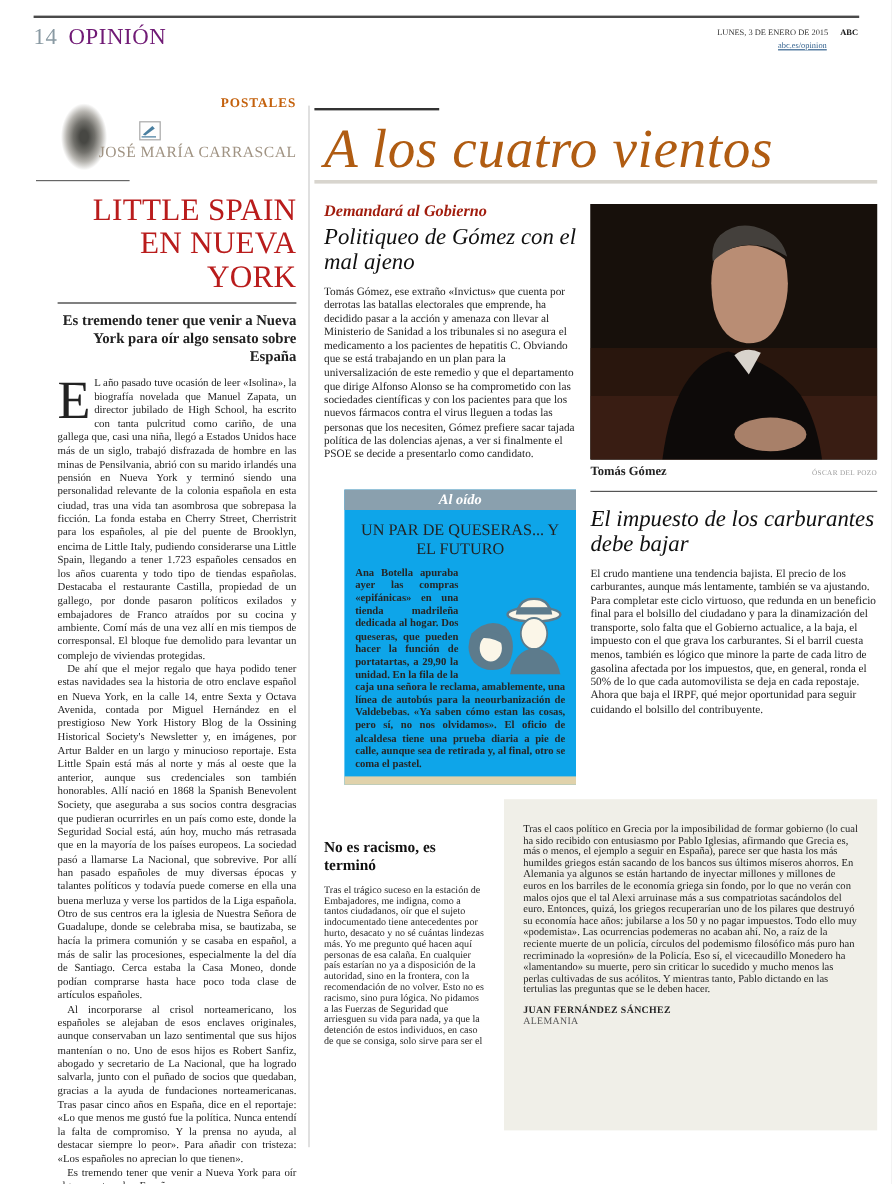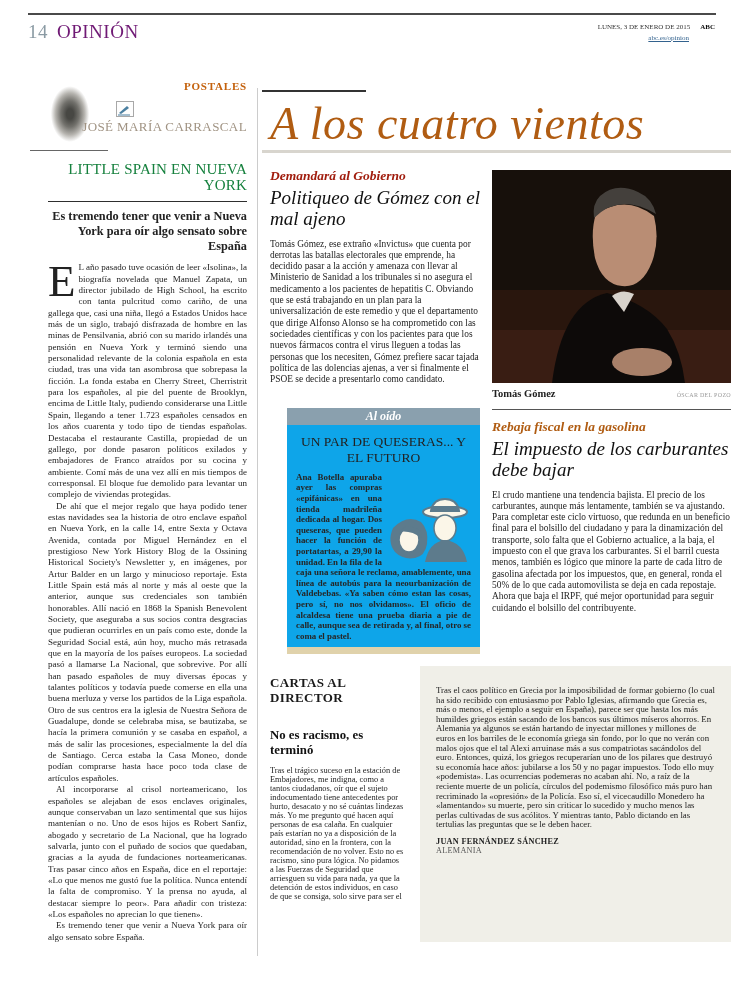--- a/index.html
+++ b/index.html
@@ -18,21 +18,21 @@
   
   .col-left{position:absolute;left:48px;top:80px;width:199px;}
   .lc-head{position:relative;height:76px;}
   .kicker-postales{position:absolute;right:0;top:0;font-size:11px;font-weight:bold;color:#c4610c;letter-spacing:.8px;}
   .author-photo{position:absolute;left:2px;top:5px;width:40px;height:58px;
      background:radial-gradient(closest-side,#474743 18%,#72716c 45%,#b5b3ae 72%,#fff 96%);}
   .pen-box{position:absolute;left:68px;top:21px;width:16px;height:14px;border:1px solid #a8a8a8;background:#fdfdfd;}
   .photo-line{position:absolute;left:-18px;top:70px;width:78px;border-top:1px solid #666;}
   .author-name{position:absolute;right:0;top:40px;text-align:right;font-size:13px;line-height:1.05;
      color:#a09383;letter-spacing:.4px;}
-  .lc-title{text-align:right;font-size:15px;line-height:1.07;letter-spacing:.2px;color:#15803d;margin-top:5px;}
+  .lc-title{text-align:right;font-size:26px;line-height:1.07;letter-spacing:.2px;color:#b91c1c;margin-top:5px;}
   .lc-rule{border-top:1.5px solid #2e2e2e;margin:8px 0 7px;}
   .lc-standfirst{text-align:right;font-size:12.3px;line-height:1.2;font-weight:bold;color:#222;}
   .lc-body{margin-top:9px;font-size:9px;line-height:11.35px;text-align:justify;}
   .lc-body p{margin:0;}
   .lc-body p + p{text-indent:8px;}
   .dropcap{float:left;font-size:45px;line-height:37px;margin:1px 3px 0 0;color:#222;}
 
   
   .v-divider{position:absolute;left:257px;top:88px;height:868px;border-left:1px solid #ccc;}
   .main-tick{position:absolute;left:262px;top:90px;width:104px;border-top:2px solid #333;}
@@ -136,21 +136,20 @@
       <ellipse cx="150" cy="192" rx="30" ry="14" fill="#b98d74" opacity="0.9"></ellipse>
     </svg>
   </div>
   <div class="gomez-caption">
     <span class="cap-name">Tomás Gómez</span>
     <span class="cap-credit">ÓSCAR DEL POZO</span>
   </div>
 
   <div class="gas-rule"></div>
   <div class="art-gas">
-    <div class="kicker-orange">Rebaja fiscal en la gasolina</div>
     <div class="headline-it">El impuesto de los carburantes debe bajar</div>
     <div class="art-body">El crudo mantiene una tendencia bajista. El precio de los carburantes, aunque más lentamente, también se va ajustando. Para completar este ciclo virtuoso, que redunda en un beneficio final para el bolsillo del ciudadano y para la dinamización del transporte, solo falta que el Gobierno actualice, a la baja, el impuesto con el que grava los carburantes. Si el barril cuesta menos, también es lógico que minore la parte de cada litro de gasolina afectada por los impuestos, que, en general, ronda el 50% de lo que cada automovilista se deja en cada repostaje. Ahora que baja el IRPF, qué mejor oportunidad para seguir cuidando el bolsillo del contribuyente.</div>
   </div>
 
   <div class="aloido">
     <div class="aloido-bar">Al oído</div>
     <div class="aloido-title">UN PAR DE QUESERAS... Y EL FUTURO</div>
     <div class="aloido-body">
       <span class="aloido-cartoon" style="float:right;width:86px;height:64px;margin:26px 0 0 3px;">
         <svg width="86" height="64" viewBox="0 0 86 64">
@@ -163,21 +162,20 @@
           <ellipse cx="60" cy="30" rx="11" ry="13" fill="#fbf6e8" stroke="#5d7b8c" stroke-width="1.5"></ellipse>
           <path d="M40 64 q4 -20 20 -22 q18 2 22 22Z" fill="#5d7b8c"></path>
         </svg>
       </span>
       <span>Ana Botella apuraba ayer las compras «epifánicas» en una tienda madrileña dedicada al hogar. Dos queseras, que pueden hacer la función de portatartas, a 29,90 la unidad. En la fila de la caja una señora le reclama, amablemente, una línea de autobús para la neourbanización de Valdebebas. «Ya saben cómo estan las cosas, pero sí, no nos olvidamos». El oficio de alcaldesa tiene una prueba diaria a pie de calle, aunque sea de retirada y, al final, otro se coma el pastel.</span>
     </div>
     <div class="aloido-strip"></div>
   </div>
 
   <div class="cartas">
-    <div class="cartas-head">CARTAS AL DIRECTOR</div>
     <div class="cartas-title">No es racismo, es terminó</div>
     <div class="cartas-body">Tras el trágico suceso en la estación de Embajadores, me indigna, como a tantos ciudadanos, oír que el sujeto indocumentado tiene antecedentes por hurto, desacato y no sé cuántas lindezas más. Yo me pregunto qué hacen aquí personas de esa calaña. En cualquier país estarían no ya a disposición de la autoridad, sino en la frontera, con la recomendación de no volver. Esto no es racismo, sino pura lógica. No pidamos a las Fuerzas de Seguridad que arriesguen su vida para nada, ya que la detención de estos individuos, en caso de que se consiga, solo sirve para ser el</div>
   </div>
 
   <div class="letters-box">
     <div class="letters-body">Tras el caos político en Grecia por la imposibilidad de formar gobierno (lo cual ha sido recibido con entusiasmo por Pablo Iglesias, afirmando que Grecia es, más o menos, el ejemplo a seguir en España), parece ser que hasta los más humildes griegos están sacando de los bancos sus últimos míseros ahorros. En Alemania ya algunos se están hartando de inyectar millones y millones de euros en los barriles de le economía griega sin fondo, por lo que no verán con malos ojos que el tal Alexi arruinase más a sus compatriotas sacándolos del euro. Entonces, quizá, los griegos recuperarían uno de los pilares que destruyó su economía hace años: jubilarse a los 50 y no pagar impuestos. Todo ello muy «podemista». Las ocurrencias podemeras no acaban ahí. No, a raíz de la reciente muerte de un policía, círculos del podemismo filosófico más puro han recriminado la «opresión» de la Policía. Eso sí, el vicecaudillo Monedero ha «lamentando» su muerte, pero sin criticar lo sucedido y mucho menos las perlas cultivadas de sus acólitos. Y mientras tanto, Pablo dictando en las tertulias las preguntas que se le deben hacer.</div>
     <div class="letters-author">JUAN FERNÁNDEZ SÁNCHEZ</div>
     <div class="letters-loc">ALEMANIA</div>
   </div>
 

